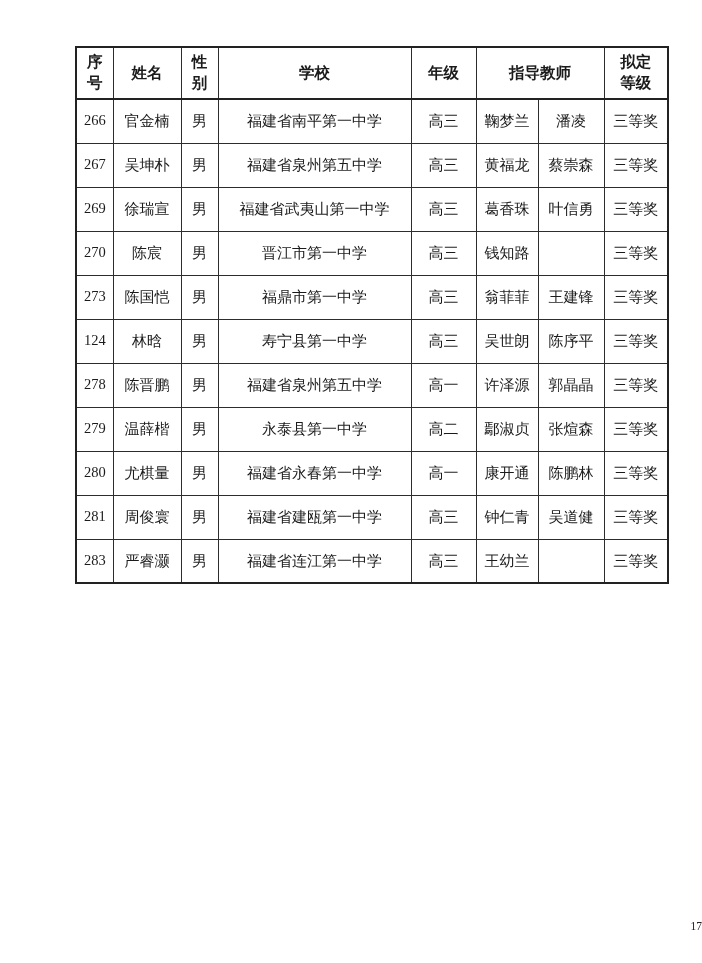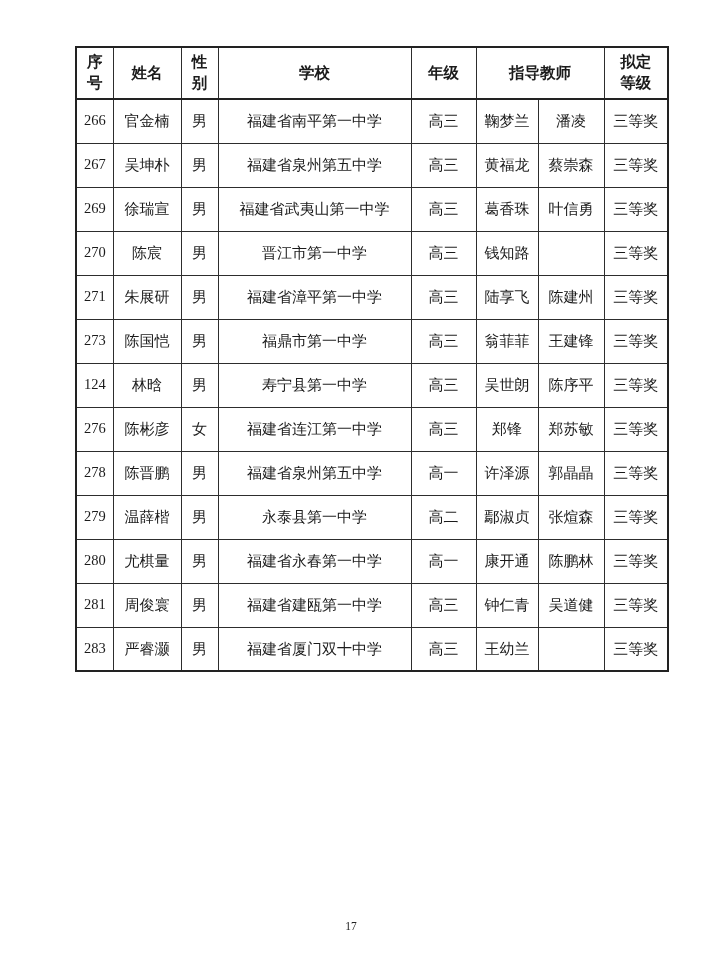--- a/index.html
+++ b/index.html
@@ -47,21 +47,21 @@
   }
   .award-table td.cell-no {
     font-size: 14.5px;
     text-align: center;
   }
   .page-number {
     position: absolute;
     left: 0;
     right: 0;
     top: 920px;
-    text-align: center;
+    text-align: right;
     font-size: 11.5px;
     color: #222222;
   }
 </style>
 </head>
 <body>
 
 <div class="page">
 
   <table class="award-table">
@@ -124,57 +124,37 @@
     <td class="cell-no">270</td>
     <td class="cell-name">陈宸</td>
     <td class="cell-gender">男</td>
     <td class="cell-school">晋江市第一中学</td>
     <td class="cell-grade">高三</td>
     <td class="cell-adv1">钱知路</td>
     <td class="cell-adv2"></td>
     <td class="cell-award">三等奖</td>
   </tr>
         <tr>
-    <td class="cell-no">271</td>
-    <td class="cell-name">朱展研</td>
-    <td class="cell-gender">男</td>
-    <td class="cell-school">福建省漳平第一中学</td>
-    <td class="cell-grade">高三</td>
-    <td class="cell-adv1">陆享飞</td>
-    <td class="cell-adv2">陈建州</td>
-    <td class="cell-award">三等奖</td>
-  </tr>
-        <tr>
     <td class="cell-no">273</td>
     <td class="cell-name">陈国恺</td>
     <td class="cell-gender">男</td>
     <td class="cell-school">福鼎市第一中学</td>
     <td class="cell-grade">高三</td>
     <td class="cell-adv1">翁菲菲</td>
     <td class="cell-adv2">王建锋</td>
     <td class="cell-award">三等奖</td>
   </tr>
         <tr>
     <td class="cell-no">124</td>
     <td class="cell-name">林晗</td>
     <td class="cell-gender">男</td>
     <td class="cell-school">寿宁县第一中学</td>
     <td class="cell-grade">高三</td>
     <td class="cell-adv1">吴世朗</td>
     <td class="cell-adv2">陈序平</td>
-    <td class="cell-award">三等奖</td>
-  </tr>
-        <tr>
-    <td class="cell-no">276</td>
-    <td class="cell-name">陈彬彦</td>
-    <td class="cell-gender">女</td>
-    <td class="cell-school">福建省连江第一中学</td>
-    <td class="cell-grade">高三</td>
-    <td class="cell-adv1">郑锋</td>
-    <td class="cell-adv2">郑苏敏</td>
     <td class="cell-award">三等奖</td>
   </tr>
         <tr>
     <td class="cell-no">278</td>
     <td class="cell-name">陈晋鹏</td>
     <td class="cell-gender">男</td>
     <td class="cell-school">福建省泉州第五中学</td>
     <td class="cell-grade">高一</td>
     <td class="cell-adv1">许泽源</td>
     <td class="cell-adv2">郭晶晶</td>
@@ -207,21 +187,21 @@
     <td class="cell-school">福建省建瓯第一中学</td>
     <td class="cell-grade">高三</td>
     <td class="cell-adv1">钟仁青</td>
     <td class="cell-adv2">吴道健</td>
     <td class="cell-award">三等奖</td>
   </tr>
         <tr>
     <td class="cell-no">283</td>
     <td class="cell-name">严睿灏</td>
     <td class="cell-gender">男</td>
-    <td class="cell-school">福建省厦门双十中学</td>
+    <td class="cell-school">福建省连江第一中学</td>
     <td class="cell-grade">高三</td>
     <td class="cell-adv1">王幼兰</td>
     <td class="cell-adv2"></td>
     <td class="cell-award">三等奖</td>
   </tr>
       </tbody>
   </table>
 
   <div class="page-number">17</div>
 </div>

